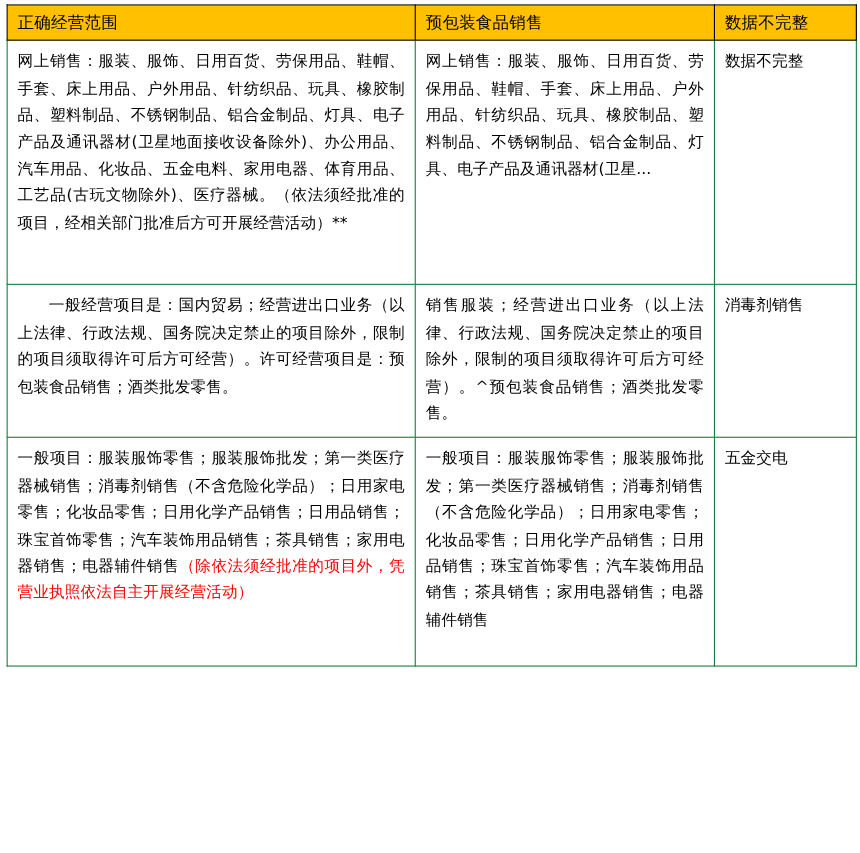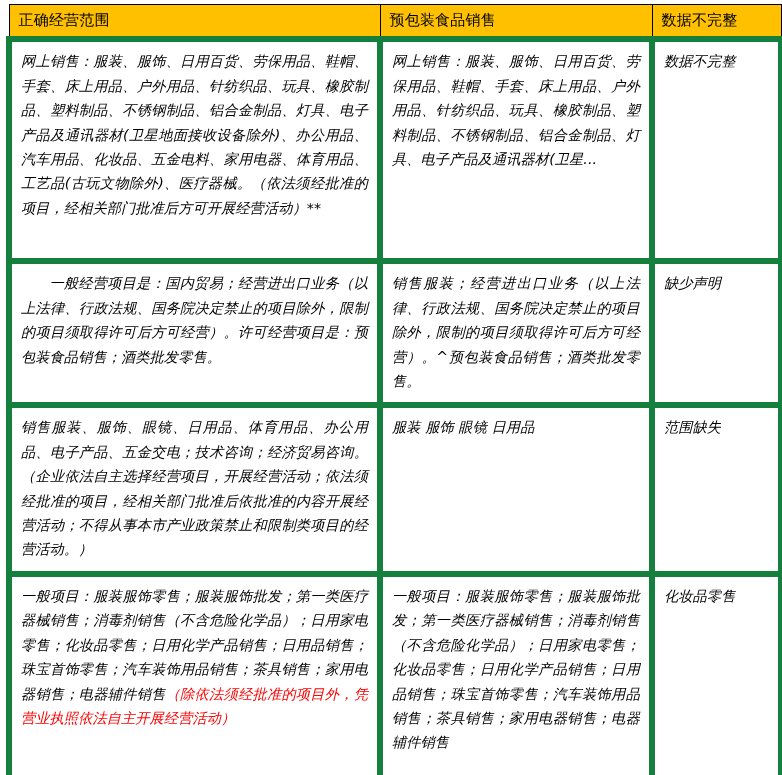--- a/index.html
+++ b/index.html
@@ -43,29 +43,28 @@
     font-weight: normal;
     font-size: 15px;
     line-height: 1.35;
     padding: 5px 8px 6px 9px;
     vertical-align: middle;
     letter-spacing: 0.2px;
     height: 20px;
   }
 
   tbody td {
-    border: 6px solid #15803d;
+    border: 1px solid #15803d;
     vertical-align: top;
     padding: 7px 9px 9px 9px;
     line-height: 1.72;
     text-align: justify;
     text-justify: inter-ideograph;
     word-break: break-all;
     letter-spacing: 0.1px;
-    font-style: italic;
   }
 
   tbody td.narrow {
     text-align: left;
     word-break: normal;
   }
 
   
   .indent { text-indent: 2em; }
 
@@ -114,44 +113,33 @@
       </tr>
 
       <tr class="r2">
         <td>
           <span class="celltext indent">一般经营项目是：国内贸易；经营进出口业务（以上法律、行政法规、国务院决定禁止的项目除外，限制的项目须取得许可后方可经营）。许可经营项目是：预包装食品销售；酒类批发零售。</span>
         </td>
         <td>
           <span class="celltext">销售服装；经营进出口业务（以上法律、行政法规、国务院决定禁止的项目除外，限制的项目须取得许可后方可经营）。^预包装食品销售；酒类批发零售。</span>
         </td>
         <td class="narrow">
-          <span class="celltext">缺少声明</span>
+          <span class="celltext">消毒剂销售</span>
         </td>
       </tr>
 
-      <tr class="r3">
-        <td>
-          <span class="celltext">销售服装、服饰、眼镜、日用品、体育用品、办公用品、电子产品、五金交电；技术咨询；经济贸易咨询。（企业依法自主选择经营项目，开展经营活动；依法须经批准的项目，经相关部门批准后依批准的内容开展经营活动；不得从事本市产业政策禁止和限制类项目的经营活动。）</span>
-        </td>
-        <td class="narrow">
-          <span class="celltext">服装 服饰 眼镜 日用品</span>
-        </td>
-        <td class="narrow">
-          <span class="celltext">范围缺失</span>
-        </td>
-      </tr>
 
       <tr class="r4">
         <td>
           <span>一般项目：服装服饰零售；服装服饰批发；第一类医疗器械销售；消毒剂销售（不含危险化学品）；日用家电零售；化妆品零售；日用化学产品销售；日用品销售；珠宝首饰零售；汽车装饰用品销售；茶具销售；家用电器销售；电器辅件销售</span><span class="red">（除依法须经批准的项目外，凭营业执照依法自主开展经营活动）</span>
         </td>
         <td>
           <span class="celltext">一般项目：服装服饰零售；服装服饰批发；第一类医疗器械销售；消毒剂销售（不含危险化学品）；日用家电零售；化妆品零售；日用化学产品销售；日用品销售；珠宝首饰零售；汽车装饰用品销售；茶具销售；家用电器销售；电器辅件销售</span>
         </td>
         <td class="narrow">
-          <span class="celltext">化妆品零售</span>
+          <span class="celltext">五金交电</span>
         </td>
       </tr>
 
     </tbody>
   </table>
 
 </div>
 
 </body></html>

